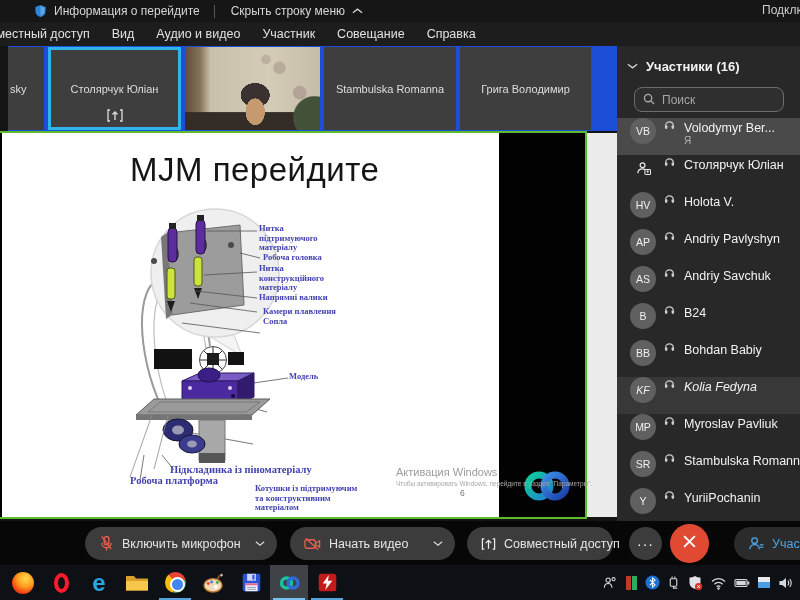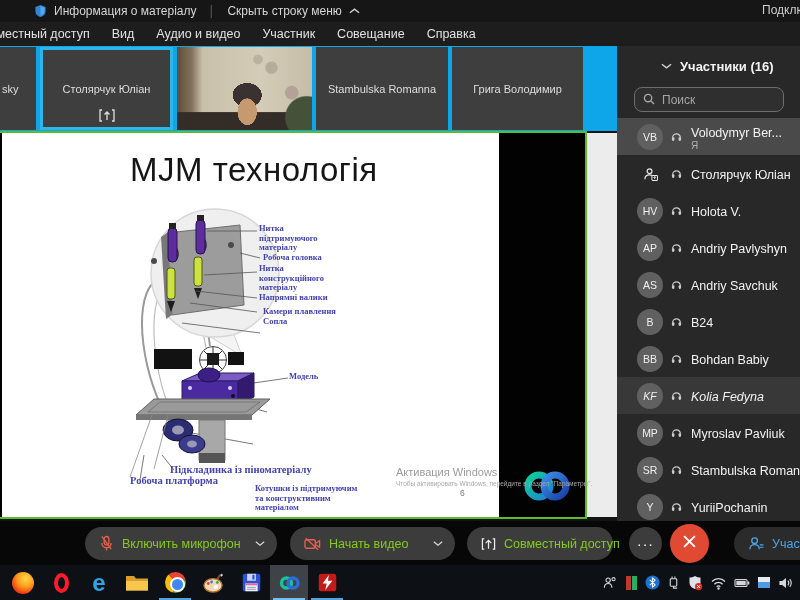--- a/index.html
+++ b/index.html
@@ -13,21 +13,21 @@
 .titlebar .sep { color:#6a6a6a; margin:0 12px; font-size:11px; }
 .titlebar .caret { margin-left:7px; display:flex; }
 .titlebar .tb-right { position:absolute; left:762px; top:3px; width:40px; white-space:nowrap; overflow:hidden; color:#cfcfcf; }
 
 
 .menubar { position:absolute; left:0; top:22px; width:800px; height:24px; background:#1d1d1d; display:flex; align-items:center; color:#e2e2e2; font-size:12.5px; }
 .menu-item { padding:0 11px; white-space:nowrap; cursor:default; }
 .menu-item:first-child { margin-left:-37px; }
 
 
-.filmstrip { position:absolute; left:0; top:46px; width:636px; height:85px; background:#0ea5e9; }
+.filmstrip { position:absolute; left:8px; top:46px; width:636px; height:85px; background:#1d4ed8; }
 .tile { position:absolute; top:1px; height:83px; background:#3e3e3e; color:#dedede; font-size:11px; display:flex; align-items:center; justify-content:center; overflow:hidden; }
 .tile .tname { white-space:nowrap; }
 .tile.active { border:3px solid #2eb6ea; }
 .share-badge { position:absolute; bottom:5px; left:50%; transform:translateX(-50%); display:flex; }
 .tile.video-tile { background:
   radial-gradient(ellipse 16px 22px at 52% 78%, #c69a6e 0 60%, rgba(0,0,0,0) 61%),
   radial-gradient(ellipse 24px 20px at 52% 58%, #3a3230 0 60%, rgba(0,0,0,0) 61%),
   radial-gradient(circle at 96% 85%, #44523a 0 14%, rgba(0,0,0,0) 15%),
   radial-gradient(circle at 70% 25%, #b9ab9c 0 5%, rgba(0,0,0,0) 6%),
   radial-gradient(circle at 85% 55%, #b3a396 0 5%, rgba(0,0,0,0) 6%),
@@ -46,38 +46,38 @@
 .watermark { position:absolute; left:396px; top:333px; z-index:6; color:#9c9c9c; pointer-events:none; }
 .watermark .wl1 { font-size:11px; }
 .watermark .wl2 { font-size:6.5px; color:#a8a8a8; white-space:nowrap; margin-top:2px; }
 .page-num { position:absolute; left:458px; top:355px; font-size:8.5px; color:#777; }
 .black-strip { position:absolute; right:0; top:0; width:86px; height:384px; background:#020202; }
 .webex-logo { position:absolute; left:22px; top:334px; }
 .gray-strip { position:absolute; left:587px; top:133px; width:30px; height:384px; background:#ececec; }
 
 
 .panel { position:absolute; left:617px; top:46px; width:183px; height:477px; background:#282828; color:#eee; overflow:hidden; }
-.panel-header { display:flex; align-items:center; height:34px; padding:6px 0 0 10px; font-size:13px; font-weight:bold; color:#f2f2f2;margin-left:34px; }
+.panel-header { display:flex; align-items:center; height:34px; padding:6px 0 0 10px; font-size:13px; font-weight:bold; color:#f2f2f2; }
 .panel-header .chev { margin-right:8px; display:flex; }
 .search-box { position:absolute; left:17px; top:41px; width:150px; height:25px; background:#2f2f2f; border:1px solid #6d6d6d; border-radius:8px; display:flex; align-items:center; padding:0 8px; }
 .search-box input { background:transparent; border:none; outline:none; color:#ddd; font-size:12px; width:110px; margin-left:7px; font-family:"Liberation Sans", sans-serif; }
 .search-box input::placeholder { color:#a6a6a6; }
 .plist { position:absolute; left:0; top:72px; width:183px; bottom:0; overflow:hidden; }
-.prow { height:37px; display:flex; align-items:center; padding-left:20px; }
+.prow { height:37px; display:flex; align-items:flex-start; padding-left:13px; }
 .prow.hl { background:#4a4a4a; }
 .prow.hl2 { background:#383838;font-style:italic; }
 .avatar { width:26px; height:26px; border-radius:50%; background:#606060; color:#f0f0f0; font-size:10.5px; display:flex; align-items:center; justify-content:center; flex:none; }
 .hsicon { margin-left:7px; display:flex; flex:none; }
 .pcol { margin-left:8px; overflow:hidden; }
 .pname { font-size:12.5px; color:#f2f2f2; white-space:nowrap; }
 .psub { font-size:10px; color:#b2b2b2; margin-top:-1px; }
 
 
 .controlbar { position:absolute; left:0; top:521px; width:800px; height:44px; background:#070707; }
-.pill { position:absolute; top:6px; height:33px; border-radius:17px; background:#3c3c3c; display:flex; align-items:center; color:#84cc16; font-size:12.5px; white-space:nowrap; cursor:default; }
+.pill { position:absolute; top:6px; height:33px; border-radius:17px; background:#3c3c3c; display:flex; align-items:center; color:#e5e5e5; font-size:12.5px; white-space:nowrap; cursor:default; }
 .pill .icn { display:flex; margin:0 8px 0 14px; }
 .pill .chev { display:flex; margin:0 12px 0 10px; }
 .roundbtn { position:absolute; border-radius:50%; display:flex; align-items:center; justify-content:center; cursor:default; }
 .btn-more { left:629px; top:6px; width:33px; height:33px; background:#3c3c3c; color:#fff; font-size:14px; letter-spacing:1px; }
 .btn-close { left:670px; top:3px; width:39px; height:39px; background:#e04a33; }
 .pill.ppl { background:#2b2b2b; color:#4da6e8; }
 
 
 .taskbar { position:absolute; left:0; top:565px; width:800px; height:35px; background:#0d1014; display:flex; align-items:center; }
 .tb-apps { display:flex; height:35px; margin-left:4px; }
@@ -99,21 +99,21 @@
 
 <div class="screen">
 
   <div class="titlebar">
     <span class="shield">
       <svg width="13" height="14" viewBox="0 0 14 15">
           <path d="M7 1 12.5 3.2 V7.4 C12.5 10.9 10.2 12.9 7 14 3.8 12.9 1.5 10.9 1.5 7.4 V3.2 Z" fill="#2f86d6"></path>
           <path d="M7 2.3 V12.6 C9.5 11.6 11.3 10 11.3 7.4 V4 Z" fill="#5aa7e8"></path>
         </svg>
     </span>
-    <span>Информация о матеріалу</span>
+    <span>Информация о перейдите</span>
     <span class="sep">│</span>
     <span>Скрыть строку меню</span>
     <span class="caret">
       <svg width="11" height="8" viewBox="0 0 12 8">
           <polyline points="1,6 6,2 11,6" fill="none" stroke="#cfcfcf" stroke-width="1.5"></polyline>
         </svg>
     </span>
     <span class="tb-right">Подключ</span>
   </div>
 
@@ -148,21 +148,21 @@
     <div class="tile" style="left:316px;width:132px;">
       <span class="tname">Stambulska Romanna</span>
     </div>
     <div class="tile" style="left:452px;width:131px;">
       <span class="tname">Грига Володимир</span>
     </div>
   </div>
 
   <div class="share-region">
     <div class="slide">
-      <div class="slide-title">MJM технологія</div>
+      <div class="slide-title">MJM перейдите</div>
 
       <svg class="diagram" viewBox="0 0 497 384">
 
         <path d="M170 294 C 138 240 132 172 150 151 C 170 131 204 172 208 213" fill="none" stroke="#9a9a9a" stroke-width="2"></path>
         <path d="M179 299 C 150 250 146 178 159 159 C 175 141 200 180 204 215" fill="none" stroke="#bdbdbd" stroke-width="1.2"></path>
 
         <polygon points="182,188 231,199 240,223" fill="#f4f4f4" stroke="#cfcfcf" stroke-width="1"></polygon>
         <circle cx="213" cy="140" r="64" fill="#efefef" stroke="#d7d7d7" stroke-width="1.5"></circle>
 
         <polygon points="165,100 238,92 242,172 170,182" fill="#9c9c9c" stroke="#6e6e6e"></polygon>

